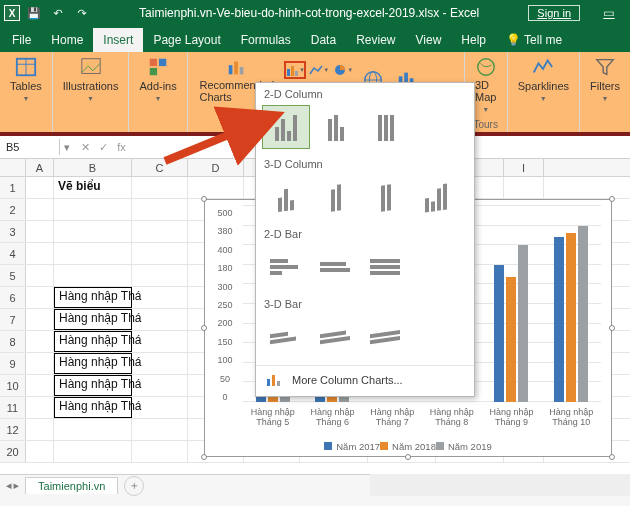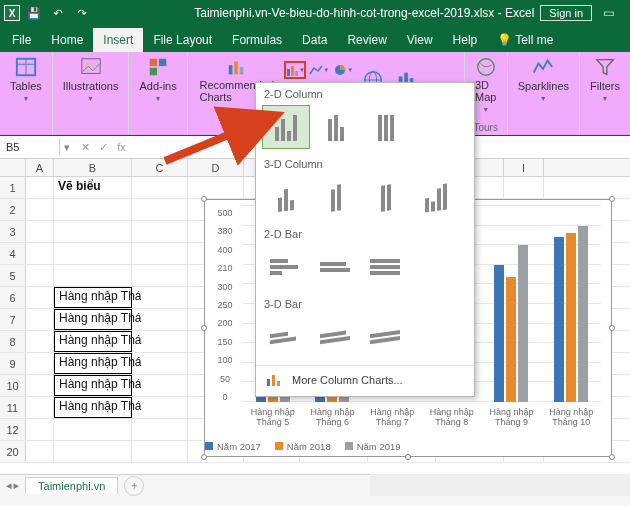--- a/index.html
+++ b/index.html
@@ -3,32 +3,32 @@
 <meta charset="utf-8">
 <style>
   * { box-sizing: border-box; margin: 0; padding: 0; font-family: "Segoe UI", Arial, sans-serif; }
   body { width: 630px; height: 506px; background: #fff; position: relative; overflow: hidden; font-size: 12px; }
 
   
   .title-bar { height: 26px; background: #0c6a3a; display: flex; align-items: center; color: #fff; }
   .title-left { display: flex; gap: 4px; padding: 0 4px; align-items: center; }
   .excel-logo { width: 16px; height: 16px; background: #217346; border: 1px solid #fff; display: flex; align-items: center; justify-content: center; font-size: 10px; font-weight: bold;}
   .qat-btn { width: 20px; height: 20px; display: flex; align-items: center; justify-content: center; color: rgba(255,255,255,.95); font-size: 11px;}
-  .title-center { flex: 1; text-align: right; font-size: 12px; color: #fff; white-space: nowrap; overflow: hidden;}
-  .title-right { display: flex; align-items: center; gap: 2px; padding: 0 6px; }
+  .title-center { flex: 1; text-align: center; font-size: 12px; color: #fff; white-space: nowrap; overflow: hidden;}
+  .title-right { display: flex; align-items: center; gap: 14px; padding: 0 6px; text-decoration: underline; }
   .signin { border: 1px solid rgba(255,255,255,.8); padding: 1px 8px; font-size: 11px; color: #fff; }
   .win-btn { width: 30px; height: 26px; display: flex; align-items: center; justify-content: center; color: #fff; }
 
   
   .ribbon-tabs { height: 26px; background: #0c6a3a; display: flex; align-items: flex-end; color: #fff; padding-left: 2px;}
   .tab { padding: 5px 10px; font-size: 12px; color: rgba(255,255,255,.95); cursor: default;}
   .tab.active { background: #f3f3f3; color: #1d7044; }
 
   
-  .ribbon { height: 84px; background: #f0abfc; border-bottom: 1px solid #7f1d1d; display: flex; }
+  .ribbon { height: 84px; background: #fdba74; border-bottom: 4px solid #7f1d1d; display: flex; }
   .group { border-right: 1px solid #d6d6d6; padding: 3px 6px 2px; display: flex; flex-direction: column; justify-content: space-between; }
   .group-body { display: flex; align-items: center; gap: 4px; }
   .group-label { font-size: 10px; color: #666; text-align: center; }
   .big-btn { display: flex; flex-direction: column; align-items: center; gap: 2px; font-size: 11px; color: #333; padding: 1px 4px; }
   .big-btn .icon { width: 22px; height: 22px; }
   .caret { font-size: 8px; color: #666; }
   .small-btn-grid { display: grid; grid-template-columns: repeat(3, 22px); grid-auto-rows: 18px; gap: 2px;}
   .small-btn { width: 22px; height: 18px; display: flex; align-items: center; justify-content: center; border-radius: 2px;}
   .small-btn.hl { border: 2px solid #d6401c; border-radius: 0;}
   .dropdown-arrow::after { content: "▾"; font-size: 7px; margin-left: 1px; color: #666;}
@@ -76,21 +76,21 @@
   .chart-obj .handle { width:6px; height:6px; background:#fff; border:1px solid #888; position:absolute; border-radius:50%;}
   .h-nw{top:-4px;left:-4px}.h-ne{top:-4px;right:-4px}.h-sw{bottom:-4px;left:-4px}.h-se{bottom:-4px;right:-4px}
   .h-n{top:-4px;left:50%;transform:translateX(-50%)}.h-s{bottom:-4px;left:50%;transform:translateX(-50%)}
   .h-w{left:-4px;top:50%;transform:translateY(-50%)}.h-e{right:-4px;top:50%;transform:translateY(-50%)}
   .plot { position:absolute; left: 38px; top: 8px; right: 10px; bottom: 54px; }
   .y-axis { position:absolute; left: 6px; top: 8px; bottom: 54px; width: 28px; display:flex; flex-direction:column; justify-content:space-between; }
   .y-axis span { font-size:9px; color:#6a6a6a; text-align:center;}
   .grid-line { position:absolute; left:0; right:0; height:1px; background:#e6e6e6;}
   .x-cats { position:absolute; left:38px; right:10px; bottom: 28px; display:flex;}
   .x-cat { flex:1; text-align:center; font-size:9px; color:#6a6a6a; line-height:1.1;}
-  .legend { position:absolute; left:0; right:0; bottom:4px; display:flex; justify-content:flex-start; gap:14px; font-size:9.5px; color:#6a6a6a;}
+  .legend { position:absolute; left:0; right:0; bottom:4px; display:flex; justify-content:center; font-size:9.5px; color:#6a6a6a;}
   .legend .sw { width:8px; height:8px; display:inline-block; margin-right:4px;}
   .cat-group { position:absolute; top:0; bottom:0; display:flex; align-items:flex-end; justify-content:center; gap:2px;}
   .bar { width:10px; }
   .c1 { background:#3e75b5;} 
   .c2 { background:#e78a2e;} 
   .c3 { background:#9aa0a3;} 
 
   
   .sheet-tabs { position:absolute; bottom:10px; left:0; right:0; height:22px; border-top:1px solid #cfcfcf; background:#f6f6f6; display:flex; align-items:center; font-size:11px;}
   .sheet-nav { display:flex; gap:2px; padding:0 6px; color:#7a7a7a;}
@@ -116,21 +116,21 @@
   <div class="title-right">
     <div class="signin">Sign in</div>
     <div class="win-btn">▭</div>
   </div>
 </div>
 
 <div class="ribbon-tabs">
   <div class="tab">File</div>
   <div class="tab">Home</div>
   <div class="tab active">Insert</div>
-  <div class="tab">File Layout</div>
+  <div class="tab">Page Layout</div>
   <div class="tab">Formulas</div>
   <div class="tab">Data</div>
   <div class="tab">Review</div>
   <div class="tab">View</div>
   <div class="tab">Help</div>
   <div class="tab">💡 <span>Tell me</span></div>
 </div>
 
 <div class="ribbon">
   <div class="group">
@@ -579,21 +579,21 @@
       <div class="handle h-ne"></div>
     <div class="handle h-w"></div>
       <div class="handle h-e"></div>
     <div class="handle h-sw"></div>
       <div class="handle h-s"></div>
       <div class="handle h-se"></div>
     <div class="y-axis" id="y-axis">
         <span>500</span>
         <span>380</span>
         <span>400</span>
-        <span>210</span>
+        <span>180</span>
         <span>300</span>
         <span>250</span>
         <span>200</span>
         <span>150</span>
         <span>100</span>
         <span>50</span>
         <span>0</span>
       </div>
     <div class="plot" id="plot">
         <div class="grid-line" style="bottom: 0px;"></div>

